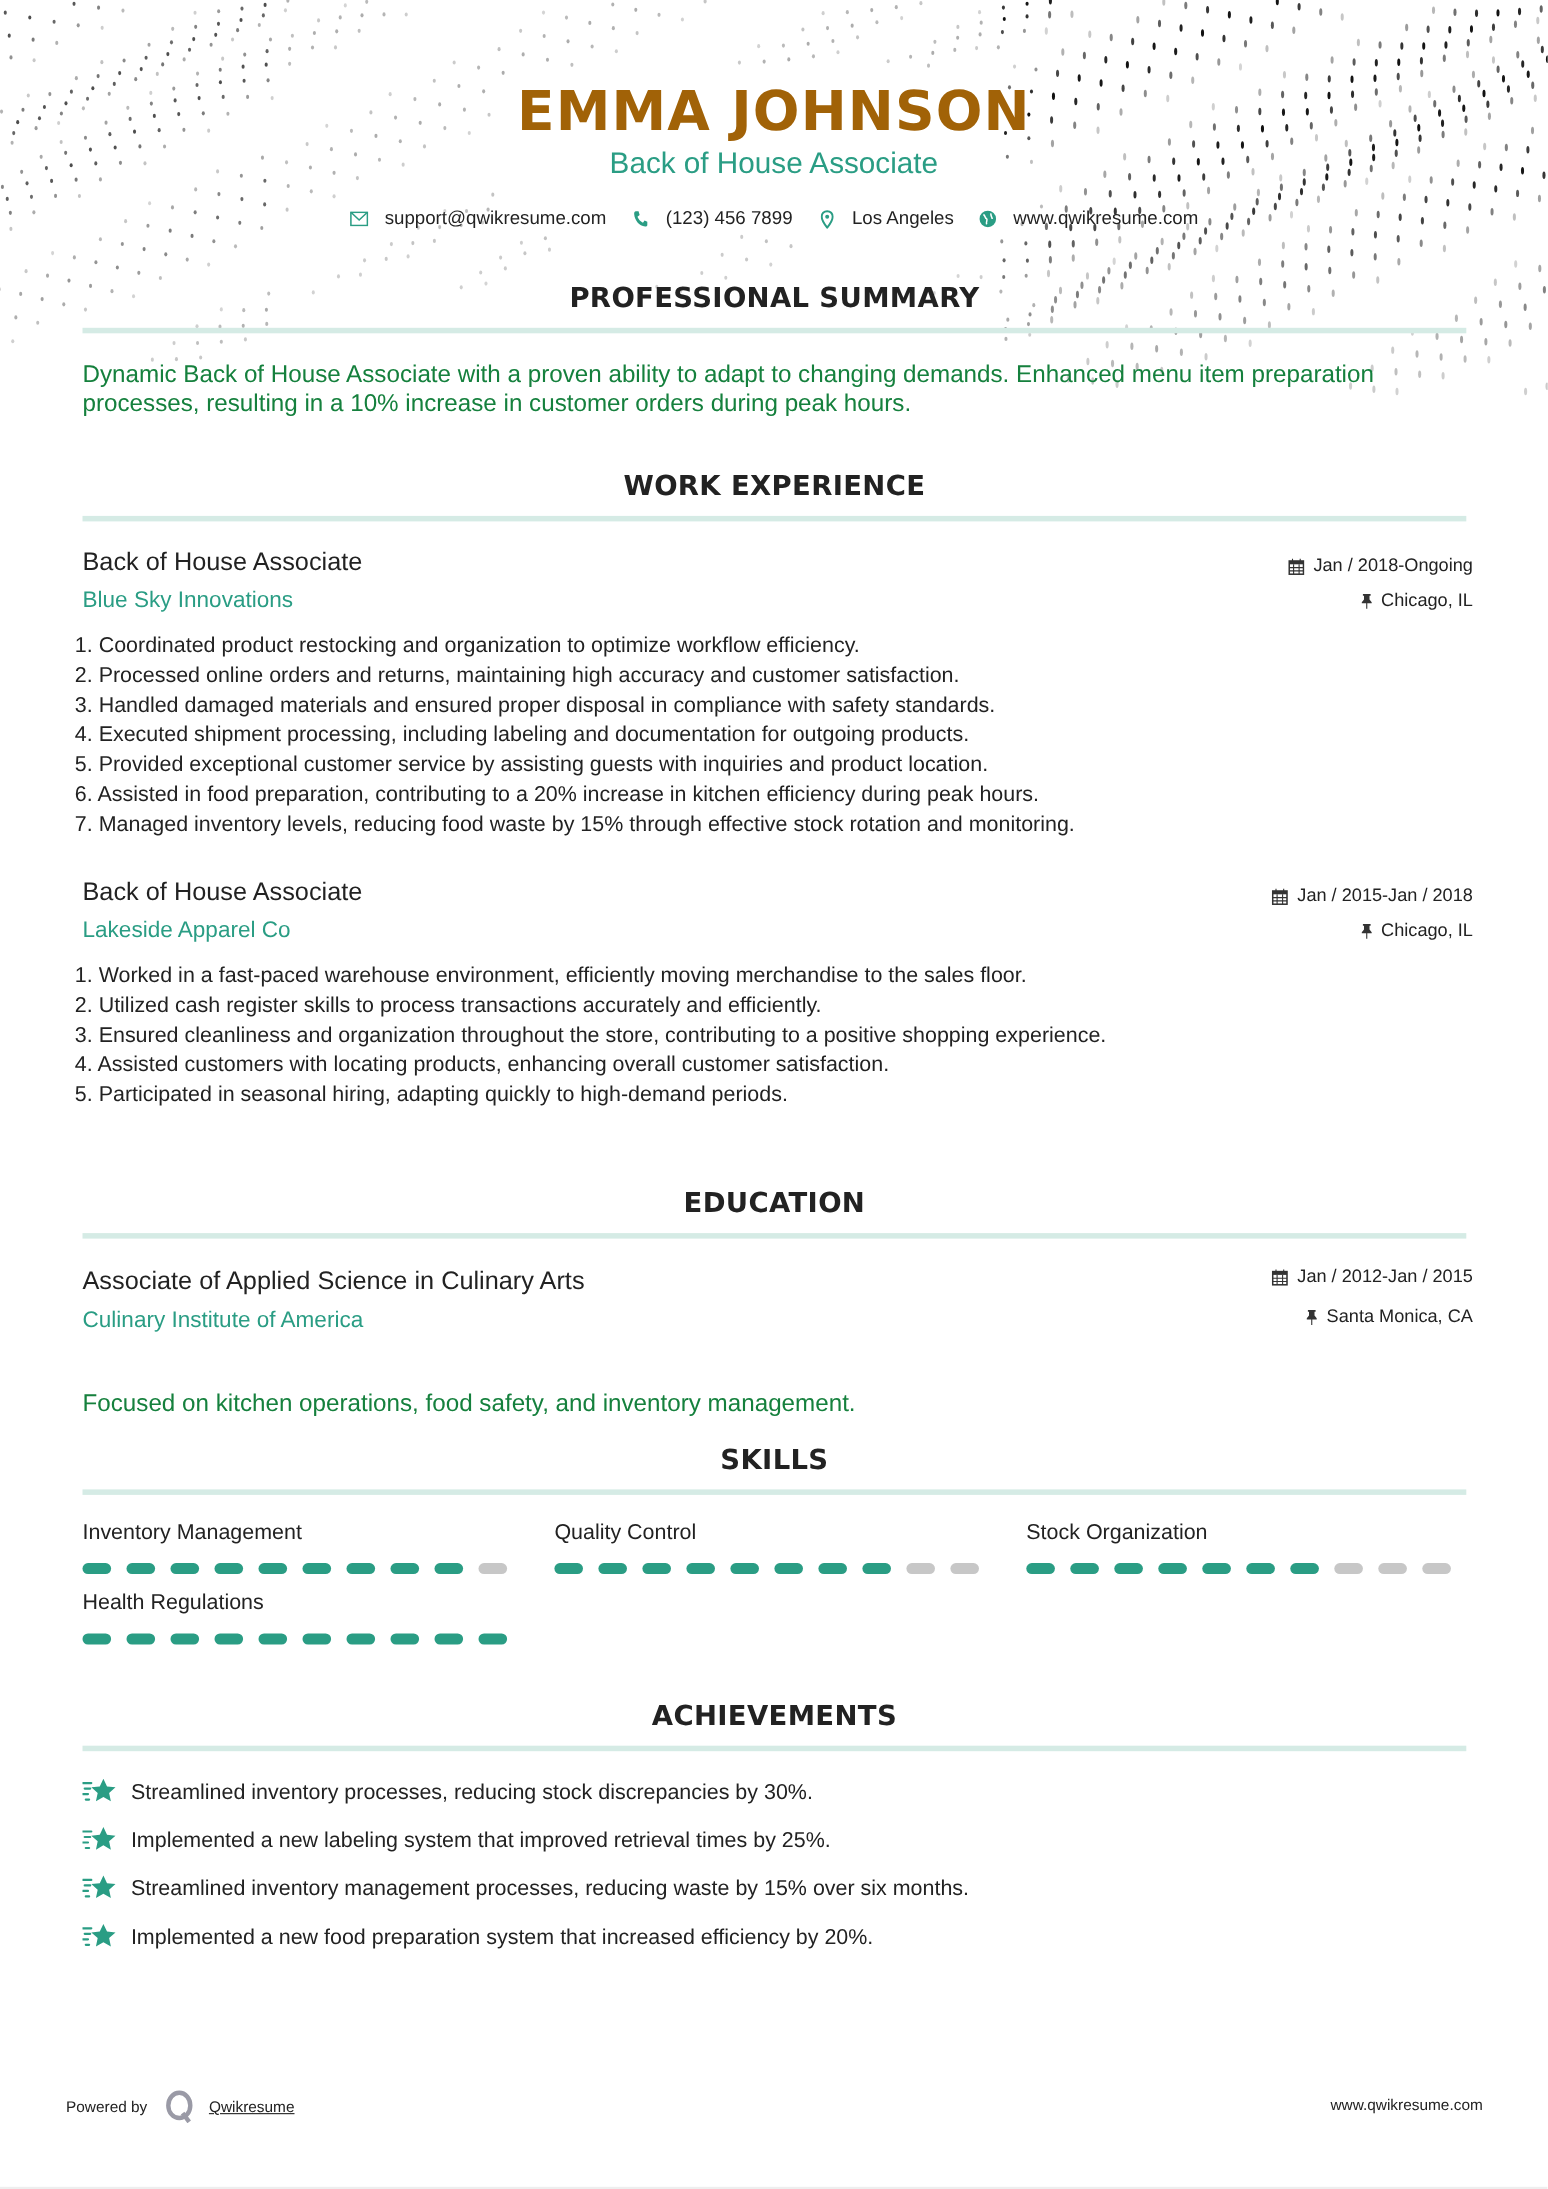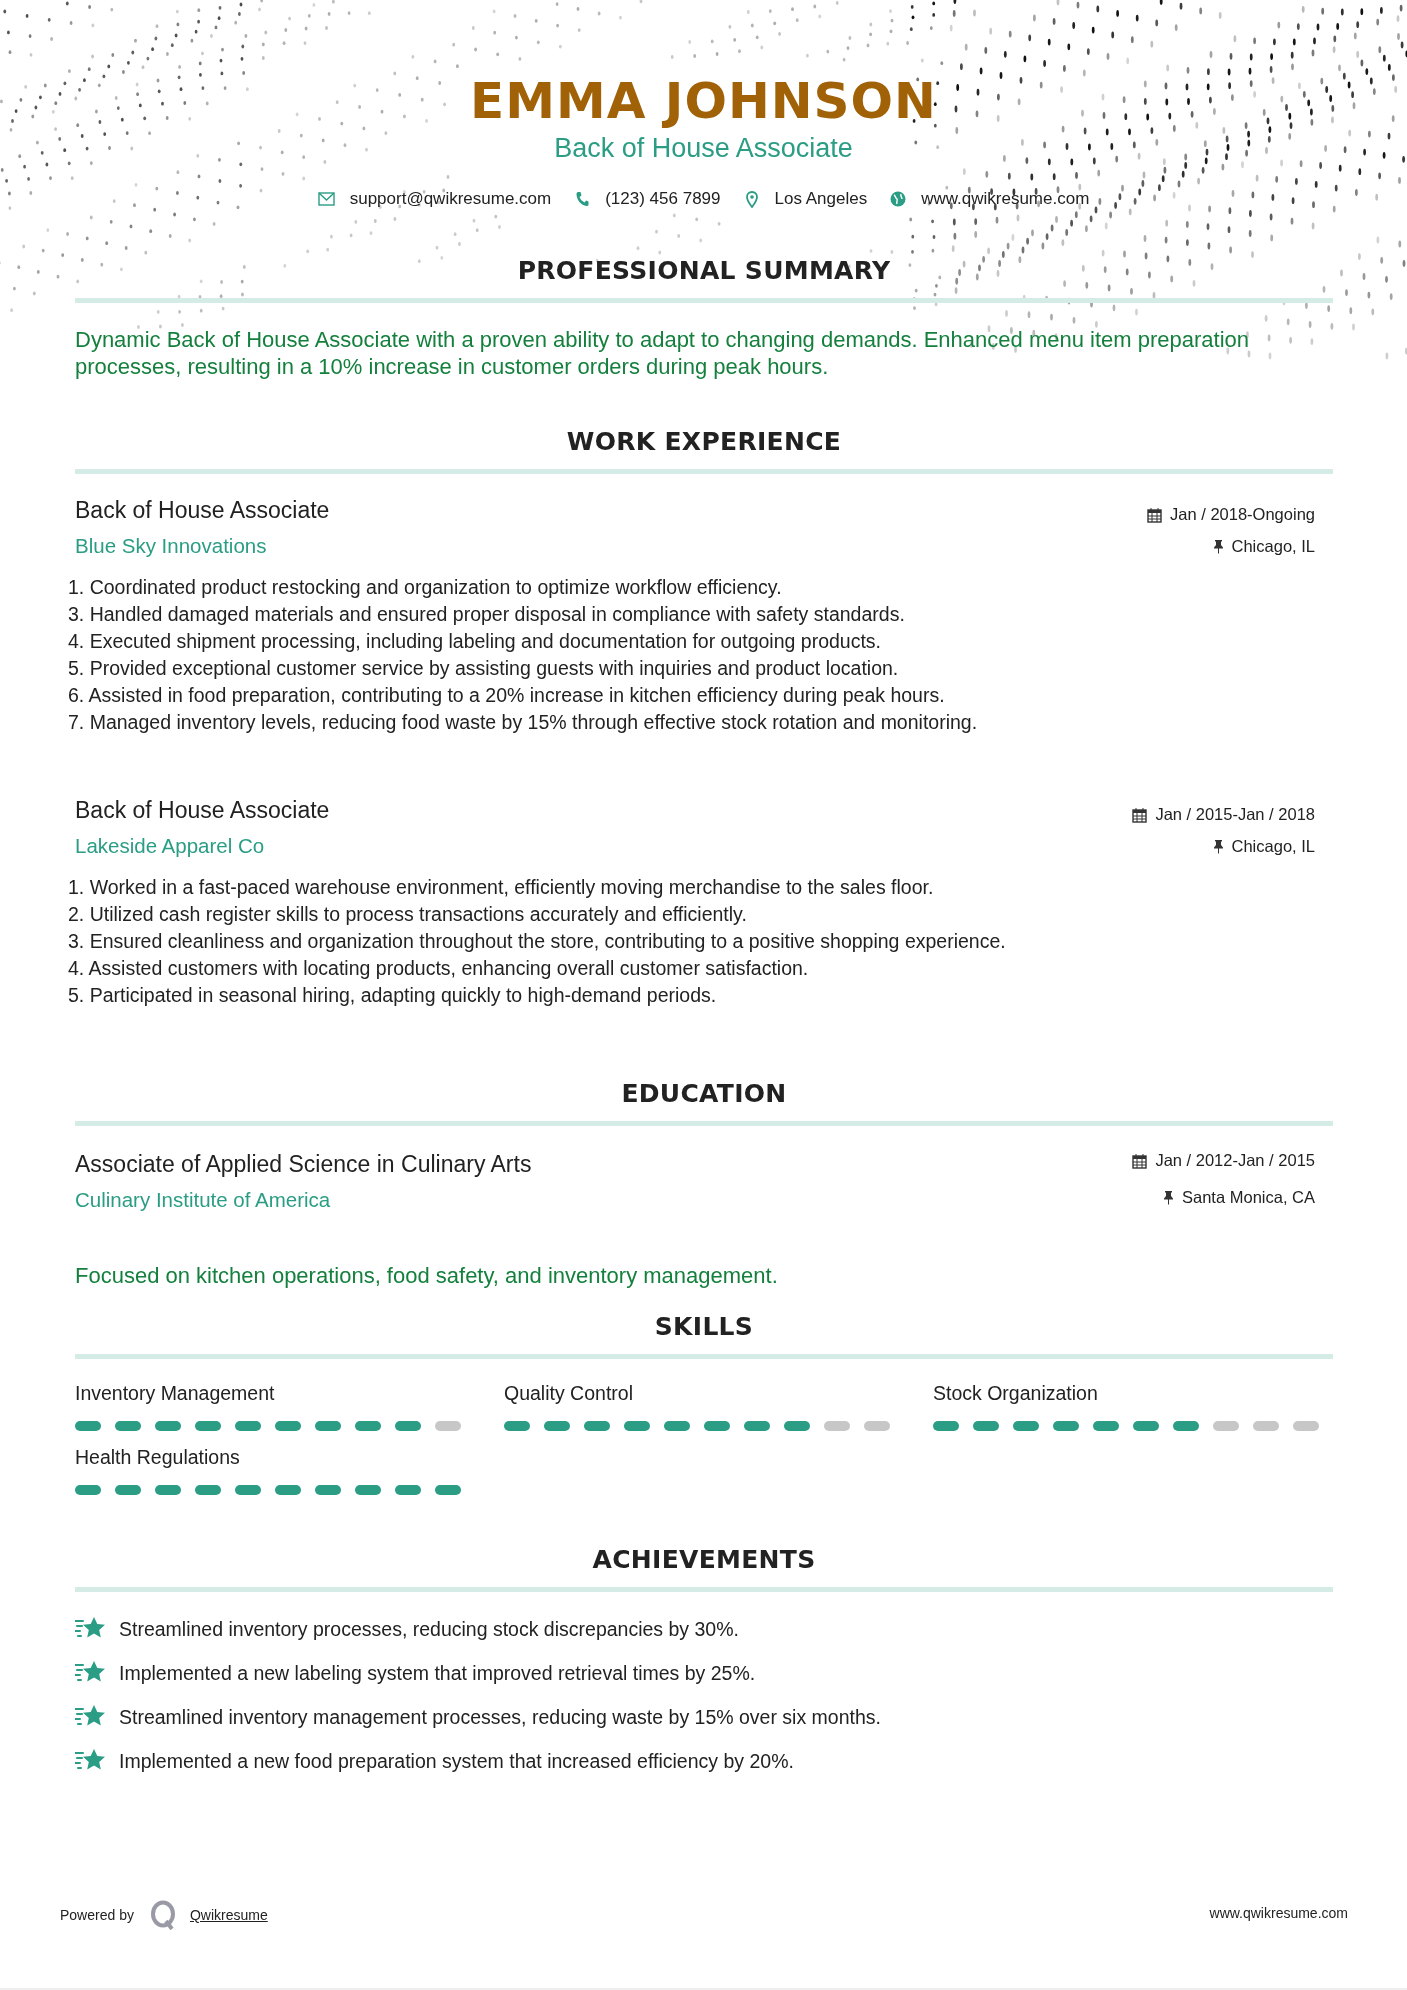--- a/index.html
+++ b/index.html
@@ -18,21 +18,21 @@
   .contact .ic { width: 18px; height: 18px; margin-right: 14px; display: inline-flex; align-items: center; justify-content: center; }
 
   .sec-title { position: absolute; left: 75px; width: 1258px; text-align: center;
     font-family: "DejaVu Sans", sans-serif; font-weight: bold; font-size: 25px; color: #222; letter-spacing: 0.3px; }
   .rule { position: absolute; left: 75px; width: 1258px; height: 5px; background: #d5ebe5; }
 
   .para { position: absolute; left: 75px; width: 1258px; font-size: 22px; line-height: 27px; color: #15803d; }
 
   .job-title { position: absolute; left: 75px; font-size: 23px; color: #222; }
   .company { position: absolute; left: 75px; font-size: 20.5px; color: #2a9d84; }
-  .meta { position: absolute; right: 92px; font-size: 16.5px; color: #222; display: flex; align-items: center; }
+  .meta { position: absolute; right: 68px; font-size: 16.5px; color: #222; display: flex; align-items: center; }
   .meta .ic { margin-right: 8px; display: inline-flex; }
 
   .list { position: absolute; left: 68px; width: 1270px; list-style: none; font-size: 19.5px; line-height: 27px; color: #222; }
 
   .skill { position: absolute; width: 400px; }
   .skill .label { font-size: 19.5px; color: #222; height: 26px; }
   .skill .bar { display: flex; margin-top: 13px; }
   .skill .dash { width: 27px; height: 10px; border-radius: 5px; background: #c7c7c7; margin-right: 14px; }
   .skill .dash.on { background: #2a9d84; }
 
@@ -894,20 +894,21 @@
   <div class="meta" style="top:537px">
     <span class="ic">
       <svg width="11" height="15" viewBox="0 0 11 15">
           <path d="M2 1 H9 V2.5 H8 V6 L10 8.5 V9.5 H6 V14.5 H5 V9.5 H1 V8.5 L3 6 V2.5 H2 Z" fill="#333"></path>
         </svg>
     </span>
     <span>Chicago, IL</span>
   </div>
   <ul class="list" style="top:574px">
     <li>1. Coordinated product restocking and organization to optimize workflow efficiency.</li>
+    <li>2. Processed online orders and returns, maintaining high accuracy and customer satisfaction.</li>
     <li>3. Handled damaged materials and ensured proper disposal in compliance with safety standards.</li>
     <li>4. Executed shipment processing, including labeling and documentation for outgoing products.</li>
     <li>5. Provided exceptional customer service by assisting guests with inquiries and product location.</li>
     <li>6. Assisted in food preparation, contributing to a 20% increase in kitchen efficiency during peak hours.</li>
     <li>7. Managed inventory levels, reducing food waste by 15% through effective stock rotation and monitoring.</li>
   </ul>
 </div>
 
 <div>
   <div class="job-title" style="top:797px">Back of House Associate</div>

